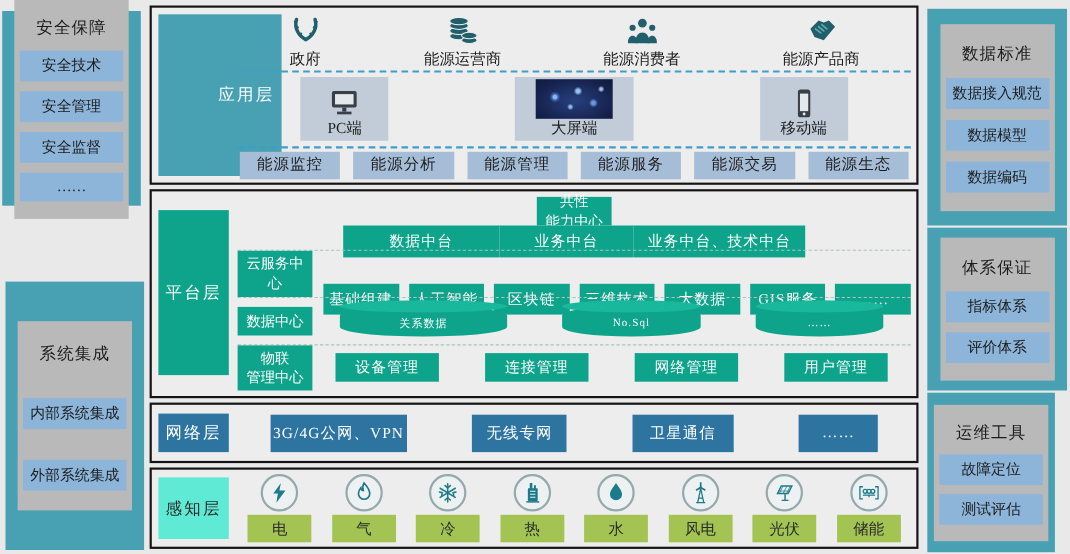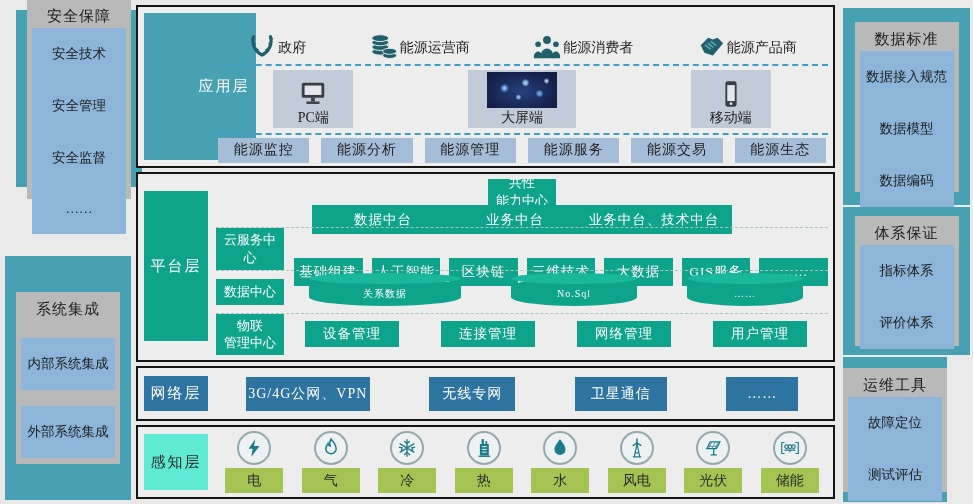--- a/index.html
+++ b/index.html
@@ -1,46 +1,46 @@
 <!DOCTYPE html>
 <html><head>
 <meta charset="utf-8">
 <style>
   html,body{margin:0;padding:0;}
   body{width:973px;height:504px;background:#e9e9e9;font-family:"Liberation Serif","DejaVu Serif",serif;color:#1c1c1c;position:relative;overflow:hidden;}
   
   .side-panel{position:absolute;background:#48a1b2;display:flex;align-items:center;justify-content:center;}
   .side-inner{background:#b9b9b9;width:104px;display:flex;flex-direction:column;align-items:center;justify-content:space-evenly;padding:6px 5px;box-sizing:border-box;}
   .side-title{font-size:15px;letter-spacing:1px;padding:2px 0;}
-  .side-item{background:#8db5da;width:94px;text-align:center;font-size:13.5px;padding:17px 0;}
-  #lp0{left:16px;top:10px;width:126px;height:177px;}
+  .side-item{background:#8db5da;width:94px;text-align:center;font-size:13.5px;padding:5px 0;}
+  #lp0{left:2px;top:10px;width:126px;height:177px;}
   #lp0 .side-inner{height:200px;}
   #lp1{left:5px;top:256px;width:126px;height:244px;}
   #lp1 .side-inner{height:172px;gap:16px;}
   #rp0{left:843px;top:8px;width:127px;height:197px;}
   #rp0 .side-inner{height:170px;}
   #rp1{left:843px;top:207px;width:127px;height:148px;}
   #rp1 .side-inner{height:130px;}
-  #rp2{left:843px;top:357px;width:104px;height:145px;justify-content:center;}
+  #rp2{left:843px;top:357px;width:116px;height:145px;justify-content:center;}
   #rp2 .side-inner{height:124px;}
   
   .section{position:absolute;border:2px solid #141414;background:#ededed;box-sizing:border-box;}
   #sec-app{left:136px;top:5px;width:699px;height:163px;}
   #sec-platform{left:136px;top:172px;width:699px;height:190px;}
   #sec-network{left:136px;top:366px;width:699px;height:55px;}
   #sec-perception{left:136px;top:425px;width:699px;height:74px;}
   .layer-label{position:absolute;display:flex;align-items:center;justify-content:center;font-size:15px;letter-spacing:2px;color:#fff;}
   #lbl-app{left:6px;top:6px;width:64px;height:147px;background:#48a1b2;padding-left:48px;}
   #lbl-platform{left:6px;top:17px;width:64px;height:150px;background:#0ea38b;}
   #lbl-network{left:6px;top:8px;width:64px;height:35px;background:#2e74a1;}
   #lbl-perception{left:6px;top:7px;width:64px;height:56px;background:#5eead4;color:#2b2b2b;}
   .content{position:absolute;left:78px;right:5px;top:0;bottom:0;display:flex;flex-direction:column;}
   
   .actors-row{height:57px;display:flex;justify-content:space-around;align-items:flex-end;padding-bottom:1px;}
-  .actor{display:flex;flex-direction:row;align-items:center;gap:1px;}
+  .actor{display:flex;flex-direction:column;align-items:center;gap:1px;}
   .actor svg{width:30px;height:30px;}
   .actor-label{font-size:14px;}
   .dash-blue{border-top:2px dashed #3f9dc9;height:0;}
   .dash-green{border-top:1px dashed #a9c3bd;height:0;}
   .terminals-row{height:68px;display:flex;justify-content:space-around;align-items:center;}
   .terminal{width:80px;height:58px;background:#c2ccd9;display:flex;flex-direction:column;align-items:center;justify-content:flex-end;padding-bottom:2px;box-sizing:border-box;}
   .terminal svg{width:30px;height:30px;}
   .terminal-label{font-size:14px;line-height:17px;}
   .bigscreen{width:70px;height:36px;margin-bottom:1px;background:
      radial-gradient(circle at 25% 45%, rgba(140,190,255,.95) 0 1.5px, rgba(90,140,230,.5) 3px, transparent 5px),

